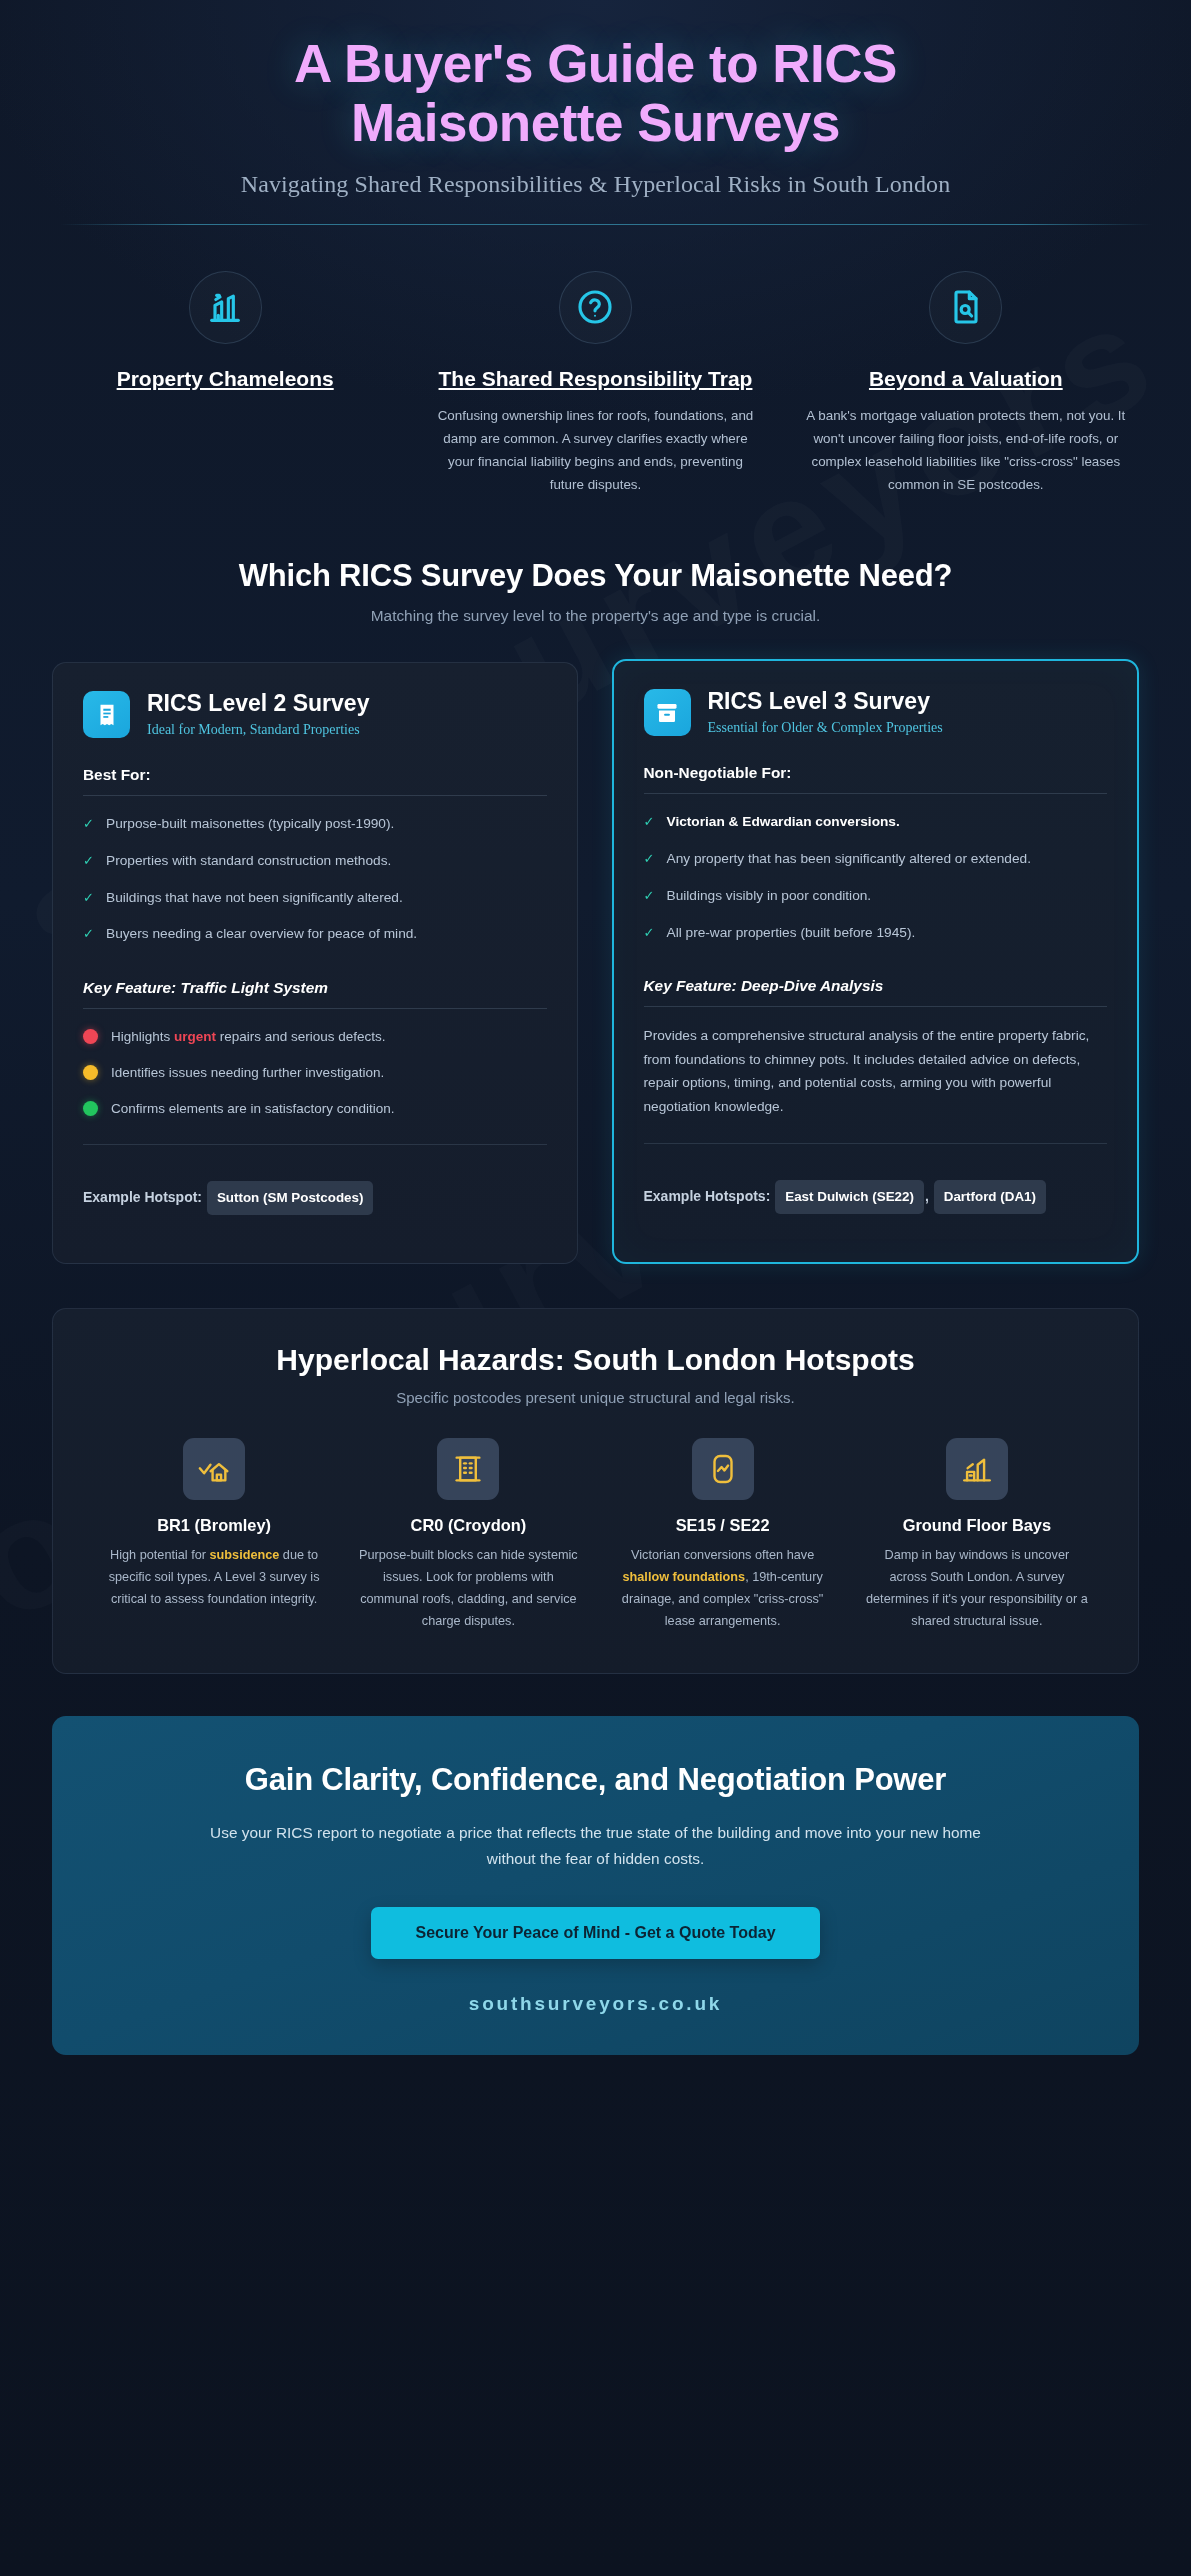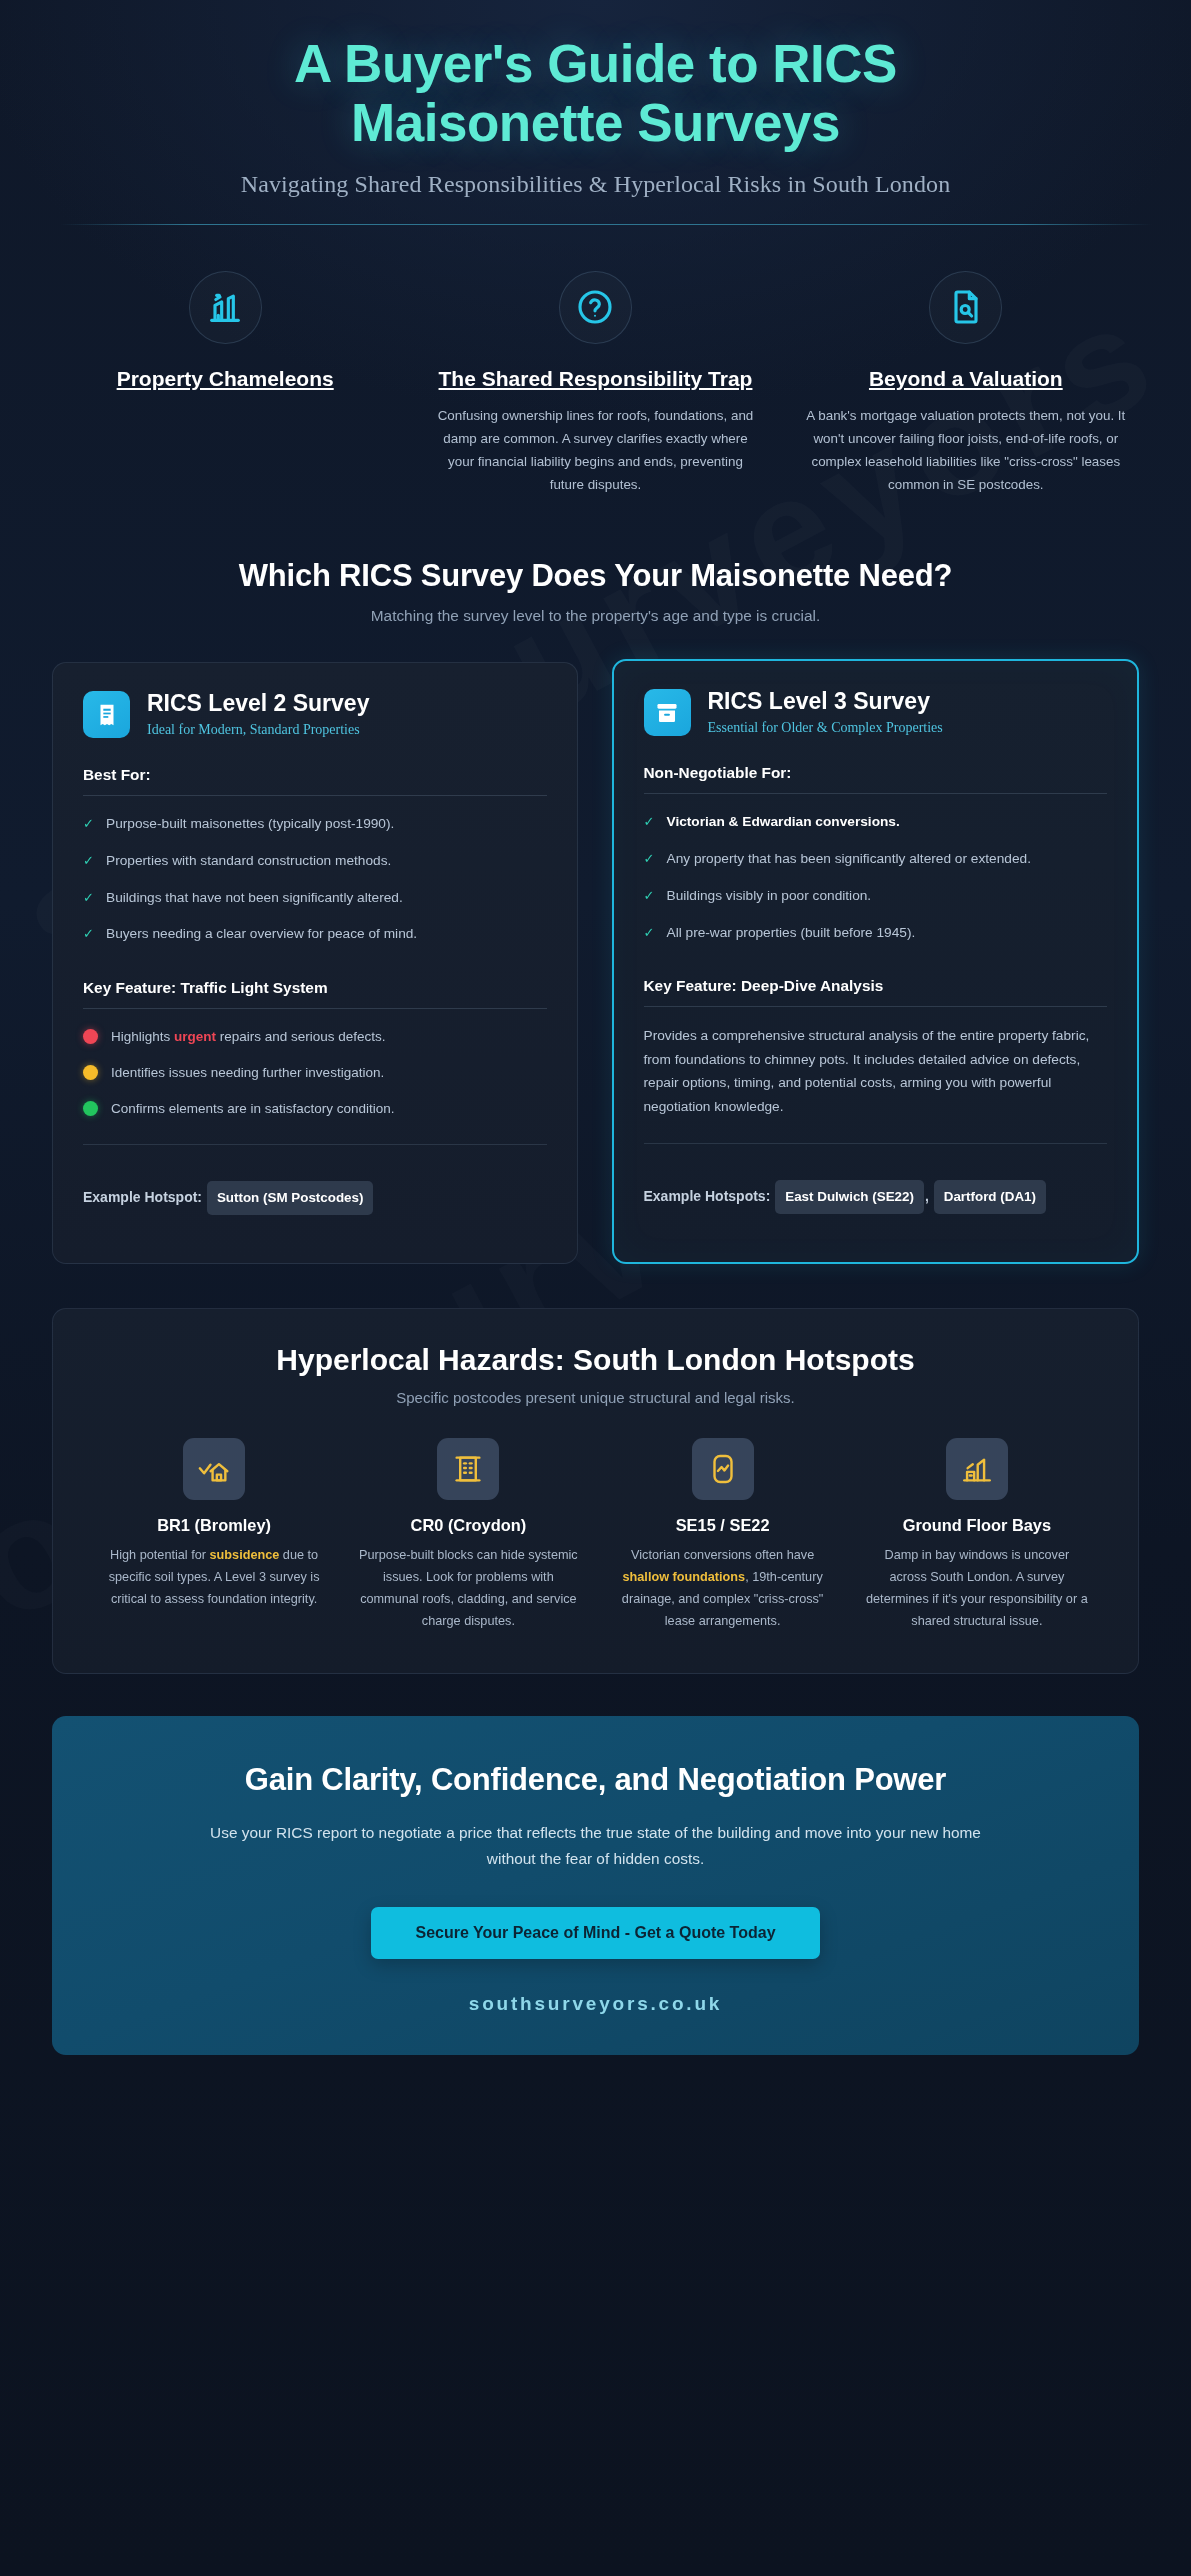--- a/index.html
+++ b/index.html
@@ -44,21 +44,21 @@
   
   .hero {
     padding: 34px 60px 0 60px;
     text-align: center;
   }
   .hero h1 {
     font-family: "Liberation Sans Narrow", "Liberation Sans", sans-serif;
     font-size: 53px;
     line-height: 1.12;
     font-weight: 700;
-    color: #5eead4;
+    color: #f0abfc;
     letter-spacing: -0.5px;
     text-shadow: 0 0 34px rgba(61,213,243,0.28);
   }
   .hero .sub {
     margin-top: 18px;
     font-size: 24px;
     color: #9fb0c4;
     font-weight: 400;
     letter-spacing: 0.1px;
     font-family: Liberation Serif, serif;
@@ -156,21 +156,21 @@
 
   ul.checks { list-style: none; }
   ul.checks li {
     display: flex; gap: 11px;
     font-size: 13.7px; line-height: 1.62; color: #b8c6d7;
     margin-bottom: 14px;
   }
   ul.checks li .tick { color: #2fd0b4; font-size: 13px; flex: 0 0 12px; line-height: 1.75; }
   ul.checks li.strong span.txt { color: #ffffff; font-weight: 700; }
 
-  .gap-top { margin-top: 33px; }
+  .gap-top { margin-top: 33px; font-style: italic; }
 
   ul.lights { list-style: none; }
   ul.lights li {
     display: flex; gap: 13px; align-items: flex-start;
     font-size: 13.5px; line-height: 1.62; color: #b8c6d7;
     margin-bottom: 14px;
   }
   .dot { width: 15px; height: 15px; flex: 0 0 15px; border-radius: 50%; margin-top: 3px; }
   .dot.red { background: #ef4655; box-shadow: 0 0 7px rgba(239,70,85,0.5); }
   .dot.amb { background: #f5bb2a; box-shadow: 0 0 7px rgba(245,187,42,0.45); }

